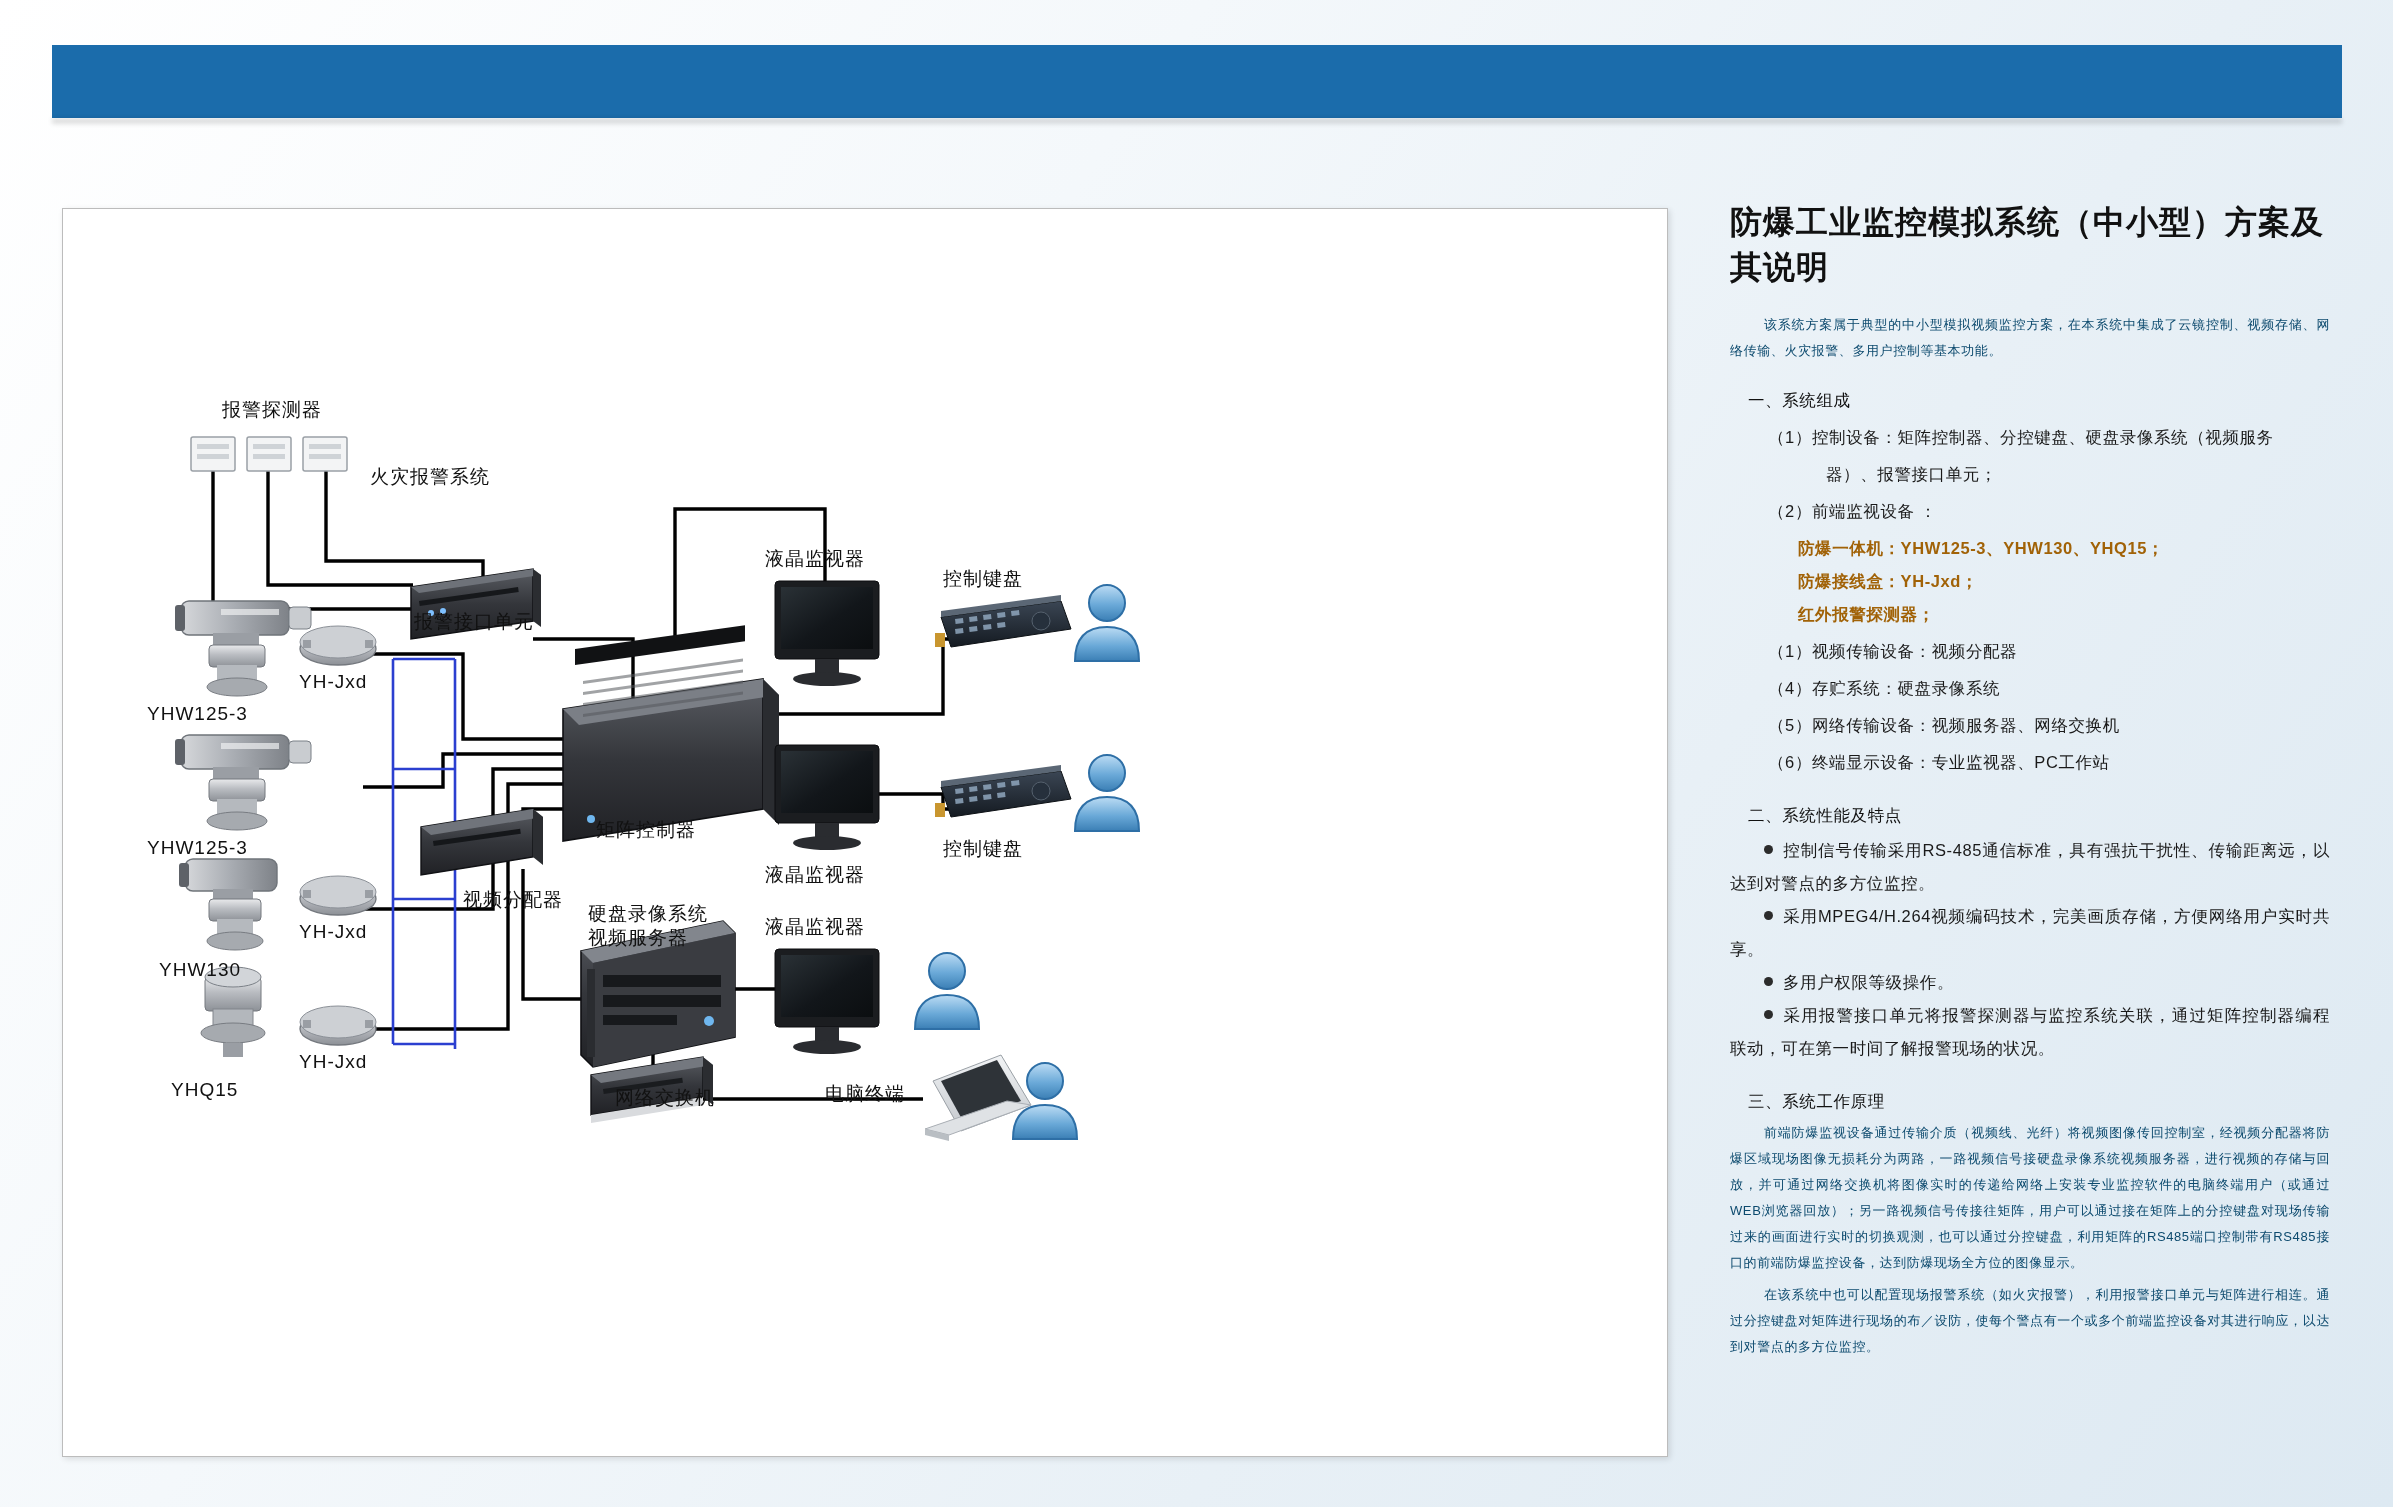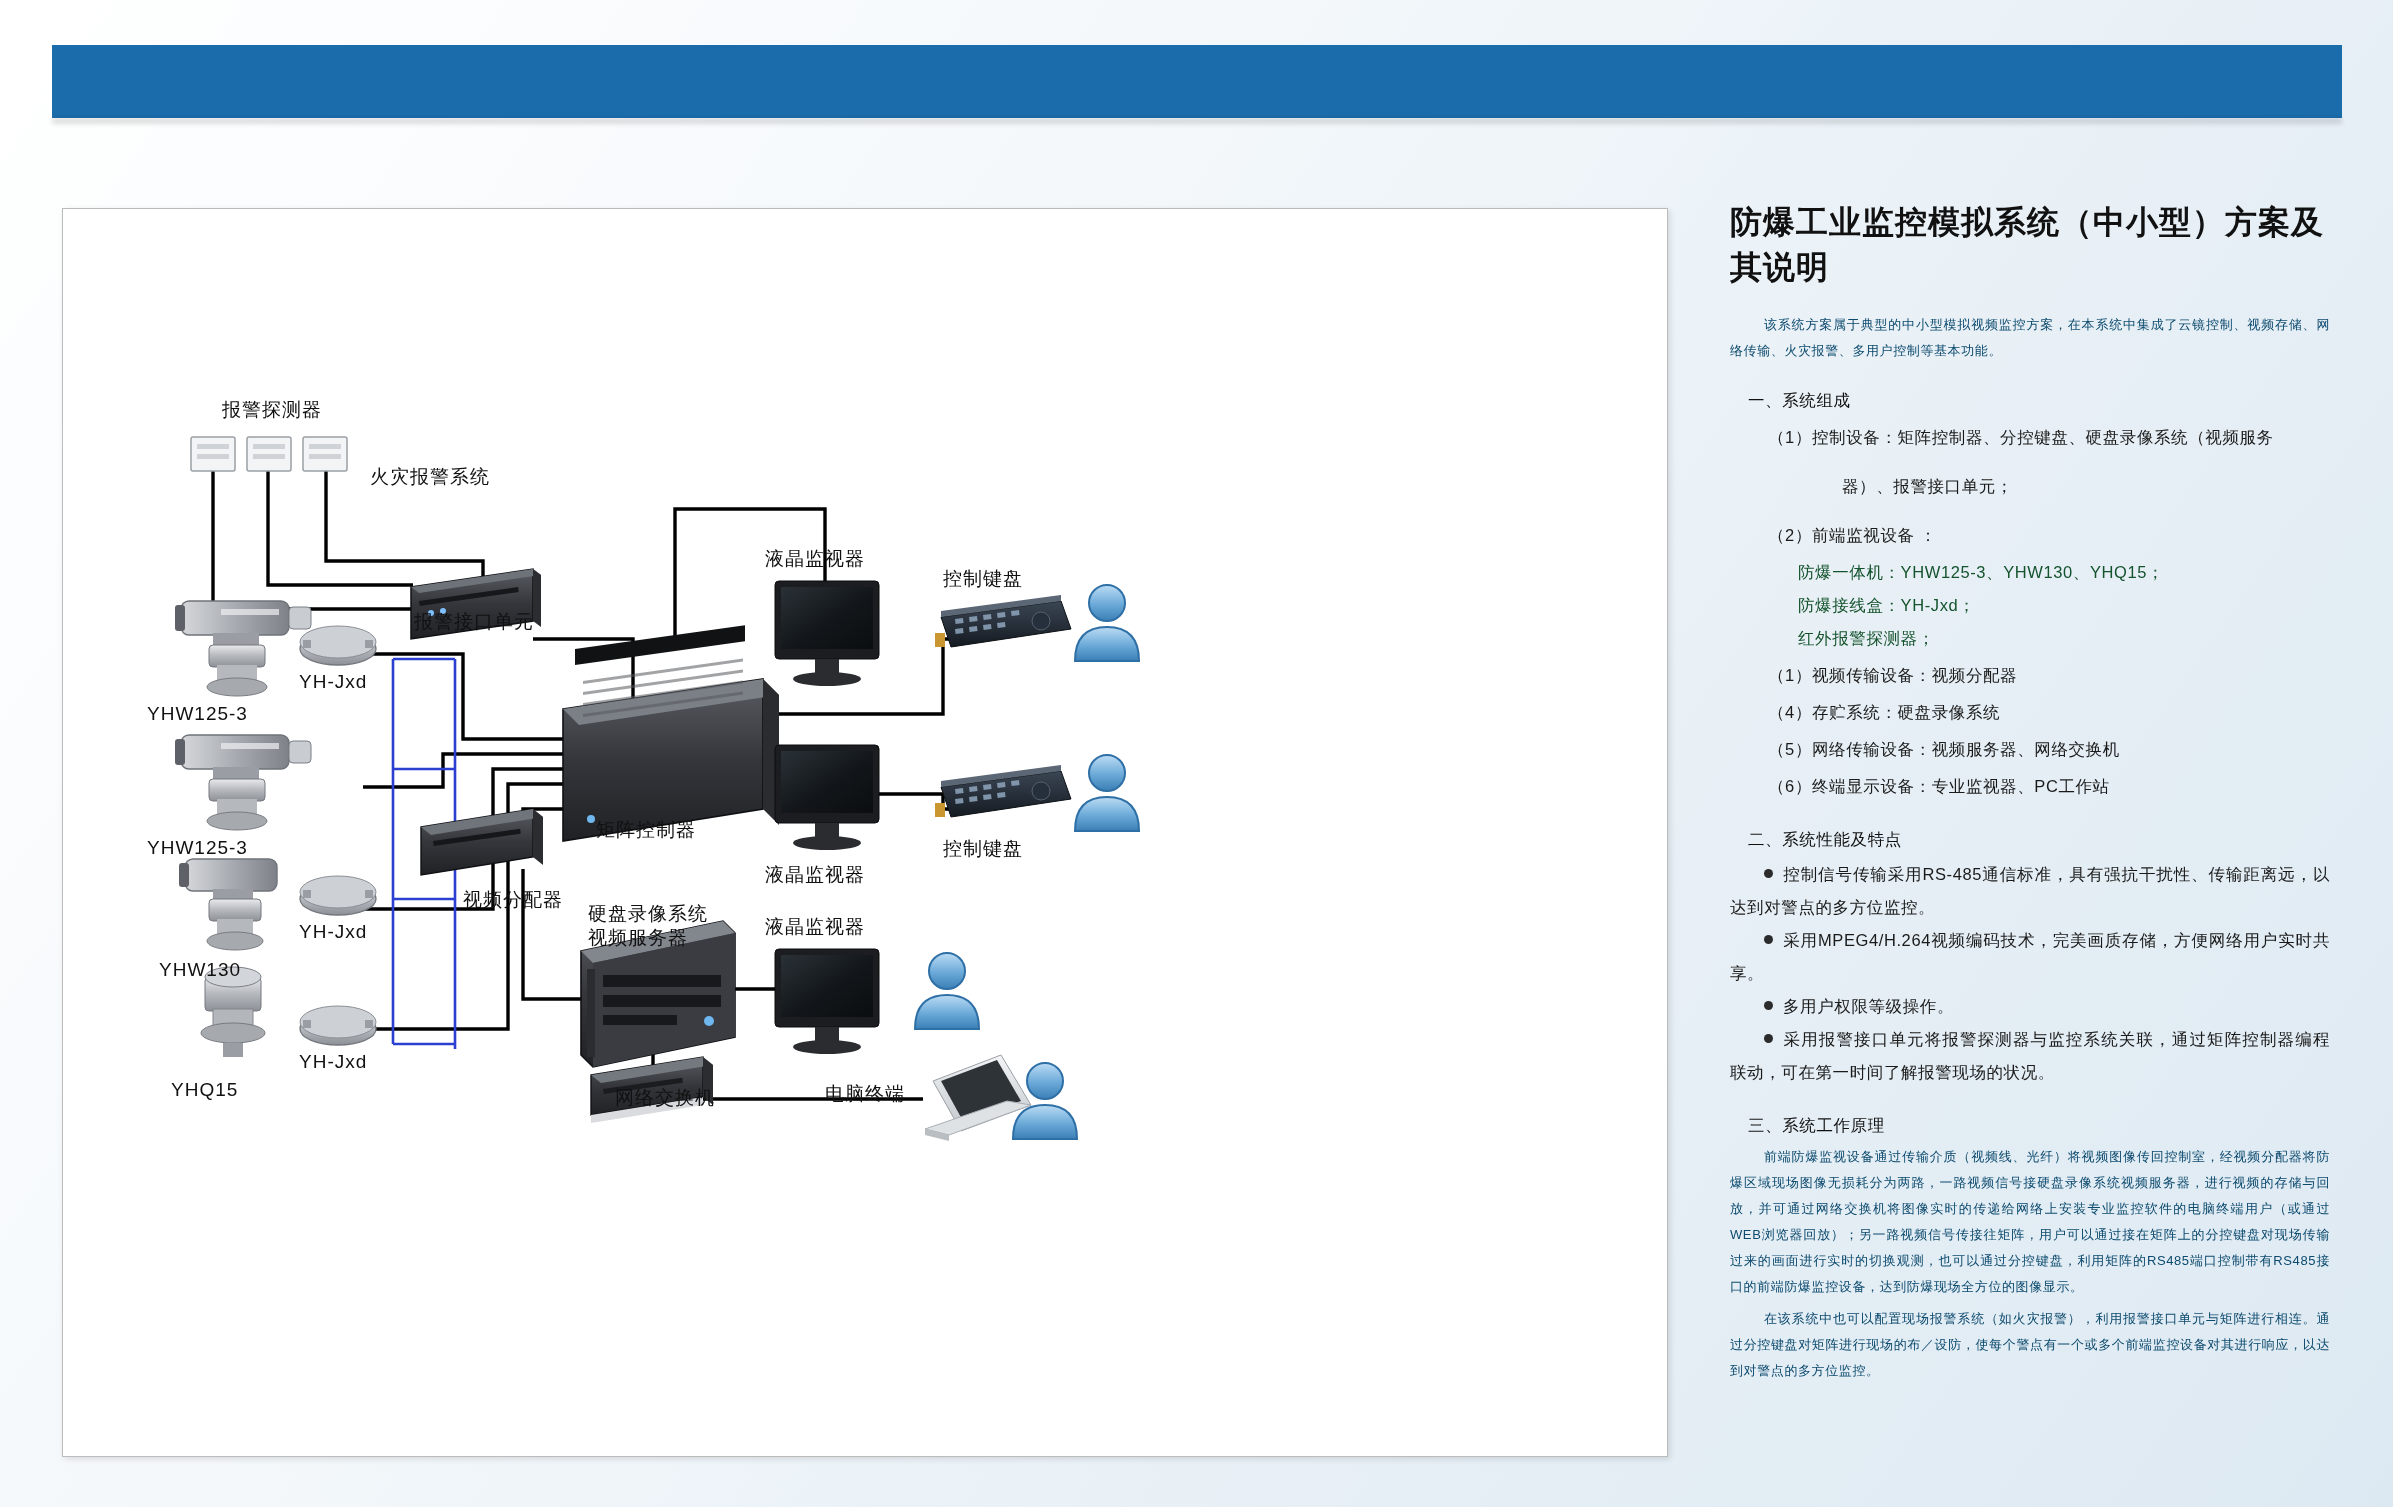--- a/index.html
+++ b/index.html
@@ -52,25 +52,25 @@
   .r-h{
     font-size:16.5px;color:#111;line-height:2.0;letter-spacing:0.6px;
     margin:20px 0 2px 0;text-indent:18px;font-weight:normal;
   }
   .r-li{
     font-size:16.5px;color:#1a1a1a;line-height:2.0;letter-spacing:0.6px;
     margin:4px;text-indent:34px;
   }
   .r-li2{
     font-size:16.5px;color:#1a1a1a;line-height:2.0;letter-spacing:0.6px;
-    margin:16px;padding-left:96px;text-indent:0;
+    margin:0;padding-left:96px;text-indent:0;
   }
   .r-li3{
-    font-size:16.5px;color:#14532d;line-height:2.0;letter-spacing:0.6px;
-    margin:0;padding-left:68px;text-indent:0;
+    font-size:16.5px;color:#a16207;line-height:2.0;letter-spacing:0.6px;
+    margin:0;padding-left:68px;text-indent:0;font-weight:bold;
   }
   .r-bul{
     font-size:16.5px;color:#1a1a1a;line-height:2.0;letter-spacing:0.6px;
     margin:0;text-indent:34px;text-align:justify;
   }
   .bul-dot{
     display:inline-block;width:9px;height:9px;border-radius:50%;
     background:#2b2b2b;margin-right:10px;vertical-align:2px;
   }
 </style>

